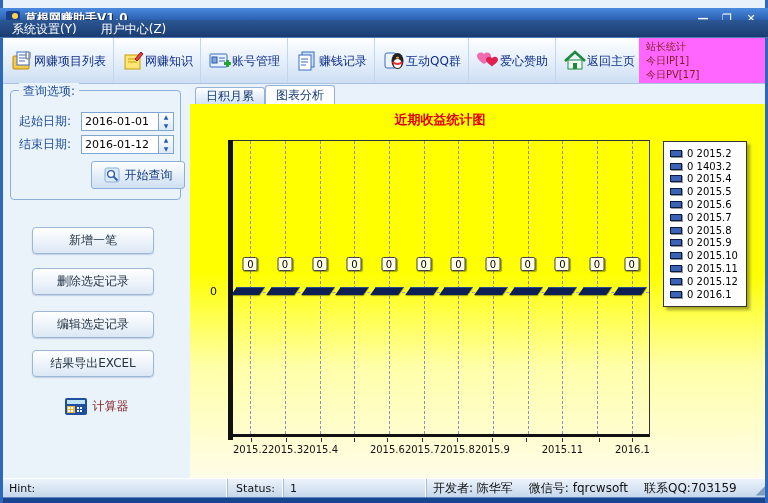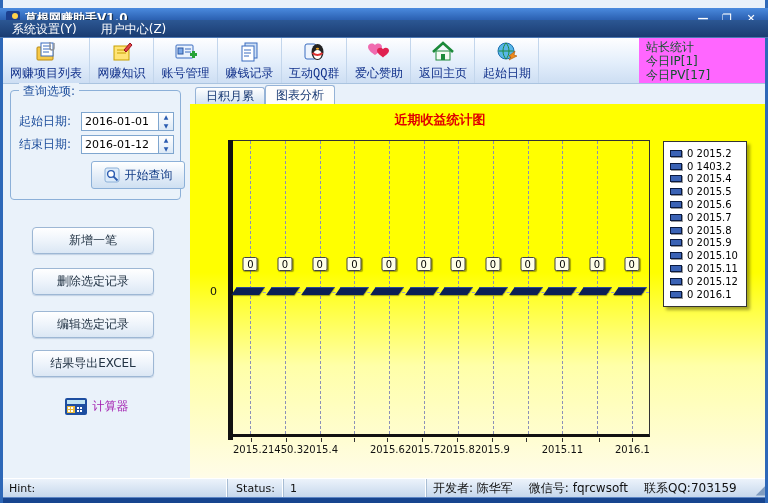--- a/index.html
+++ b/index.html
@@ -18,26 +18,26 @@
   .win-controls span { color:#fff; font-weight:bold; font-size:11px; width:14px; text-align:center; cursor:pointer; }
 
   .menubar { position:absolute; left:-3px; right:-3px; top:20px; height:18px;
              background:linear-gradient(180deg,#2c5793,#1a3c72); display:flex; align-items:flex-start;
              border-bottom:1px solid #4d79b5; }
   .menu-item { color:#fff; padding:0 12px; height:18px; line-height:18px; cursor:pointer; }
 
   .toolbar { position:absolute; left:0; right:0; top:38px; height:46px;
              background:linear-gradient(180deg,#fefeff 0%,#e3eefb 55%,#cddef3 100%);
              display:flex; align-items:stretch; border-bottom:1px solid #aac4e0; }
-  .tb-btn { display:flex; flex-direction:column; align-items:center; justify-content:flex-start;
-            padding:2px 7px 1px; cursor:pointer; border-right:1px solid #c3d6ec; min-width:64px;font-family:Liberation Mono, monospace; }
+  .tb-btn { display:flex; flex-direction:row; align-items:center; justify-content:flex-start;
+            padding:2px 7px 1px; cursor:pointer; border-right:1px solid #c3d6ec; min-width:64px; }
   .tb-btn svg { width:24px; height:24px; }
   .tb-label { color:#10308a; font-size:12px; white-space:nowrap; margin-top:1px; }
   .tb-stats { position:absolute; right:0; top:0; bottom:0; width:126px; background:#ff66ff;
-              color:#14532d; font-size:12px; line-height:14px; padding:2px 0 0 7px; overflow:hidden; }
+              color:#7f1d1d; font-size:10px; line-height:14px; padding:2px 0 0 7px; overflow:hidden; }
 
   
   .left-panel { position:absolute; left:0; top:84px; width:187px; bottom:25px; background:#eaf2fa; }
   .groupbox { position:absolute; left:7px; top:6px; width:171px; height:110px;
               border:1px solid #8cb0d8; border-radius:4px; }
   .groupbox-title { position:absolute; top:-8px; left:8px; background:#eaf2fa; padding:0 4px;
                     color:#1b4c9b; font-size:12px; }
   .date-row { position:absolute; left:8px; display:flex; align-items:center; }
   .date-label { color:#1b4c9b; width:62px; font-size:12px; }
   .date-input { width:78px; height:19px; border:1px solid #7fa6cf; background:#fff; font-size:11px;
@@ -51,21 +51,21 @@
                 background:linear-gradient(180deg,#ffffff,#e0ebf7 60%,#cfe0f2);
                 border:1px solid #8cb0d8; border-radius:3px; cursor:pointer; color:#123c86; }
 
   .action-btn { position:absolute; left:29px; width:122px; height:27px;
                 background:linear-gradient(180deg,#ffffff,#eef4fb 50%,#dbe7f4);
                 border:1px solid #9db7d4; border-radius:4px; color:#234; text-align:center;
                 line-height:25px; cursor:pointer; font-size:12px;
                 box-shadow:0 1px 1px rgba(120,150,190,.35); }
 
   .calc-row { position:absolute; left:0; right:0; top:314px; display:flex; align-items:center;
-              justify-content:center; gap:6px; cursor:pointer; color:#a21caf; }
+              justify-content:center; gap:6px; cursor:pointer; color:#7f1d1d; }
 
   
   .right-panel { position:absolute; left:187px; top:84px; right:0; bottom:25px; }
   .tab-row { position:absolute; left:0; right:0; top:0; height:20px; display:flex; padding-left:5px; }
   .tab { border:1px solid #95b3d7; border-bottom:none; border-radius:3px 3px 0 0; padding:0 10px;
          font-size:12px; color:#1a3b75; cursor:pointer; }
   .tab.inactive { height:17px; margin-top:3px; line-height:16px; background:linear-gradient(180deg,#fff,#d3e2f3); }
   .tab.active { height:19px; margin-top:1px; line-height:18px; background:#fdfdfd; position:relative; z-index:2; }
 
   .chart { position:absolute; left:0; right:0; top:20px; bottom:0;
@@ -344,21 +344,21 @@
           </div>
         <div class="col">
             <div class="grid"></div>
             <div class="vbox">0</div>
             <div class="bar"></div>
           </div>
       </div>
 
       <div class="xlabels">
         <div class="xlabel">2015.2</div>
-        <div class="xlabel">1450.3</div>
+        <div class="xlabel">2015.3</div>
         <div class="xlabel">2015.4</div>
         <div class="xlabel"></div>
         <div class="xlabel">2015.6</div>
         <div class="xlabel">2015.7</div>
         <div class="xlabel">2015.8</div>
         <div class="xlabel">2015.9</div>
         <div class="xlabel"></div>
         <div class="xlabel">2015.11</div>
         <div class="xlabel"></div>
         <div class="xlabel">2016.1</div>

